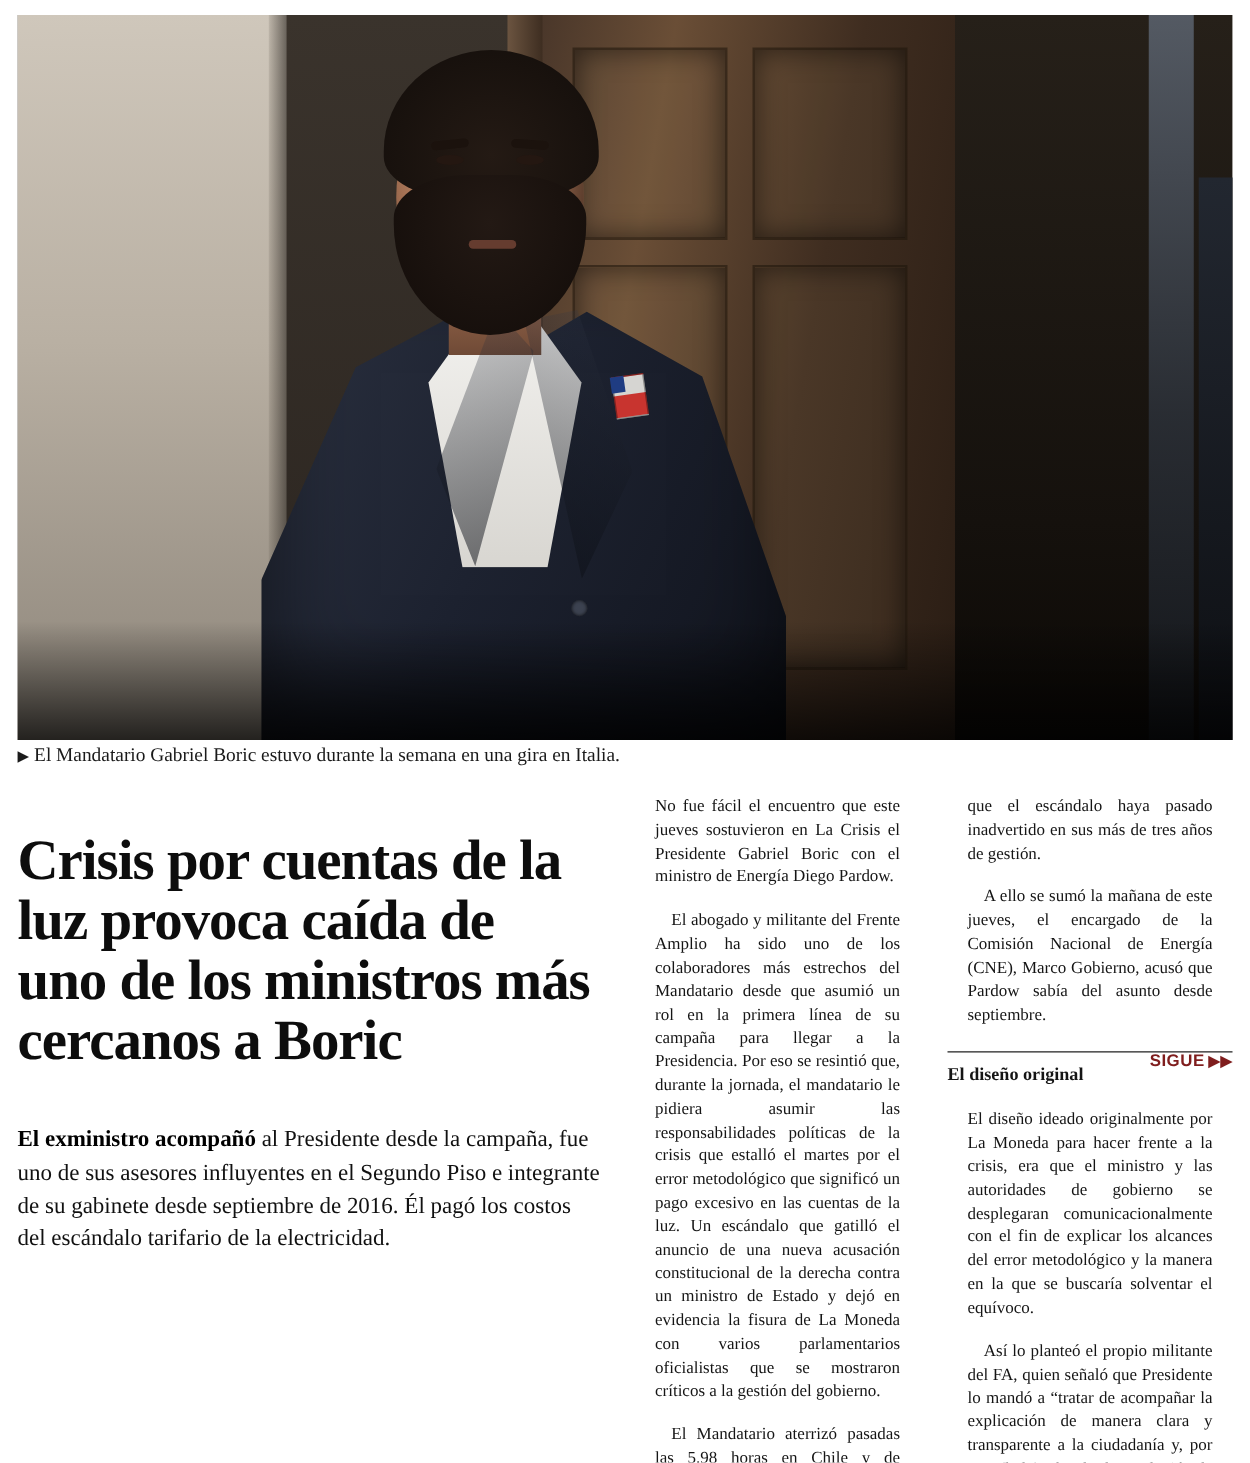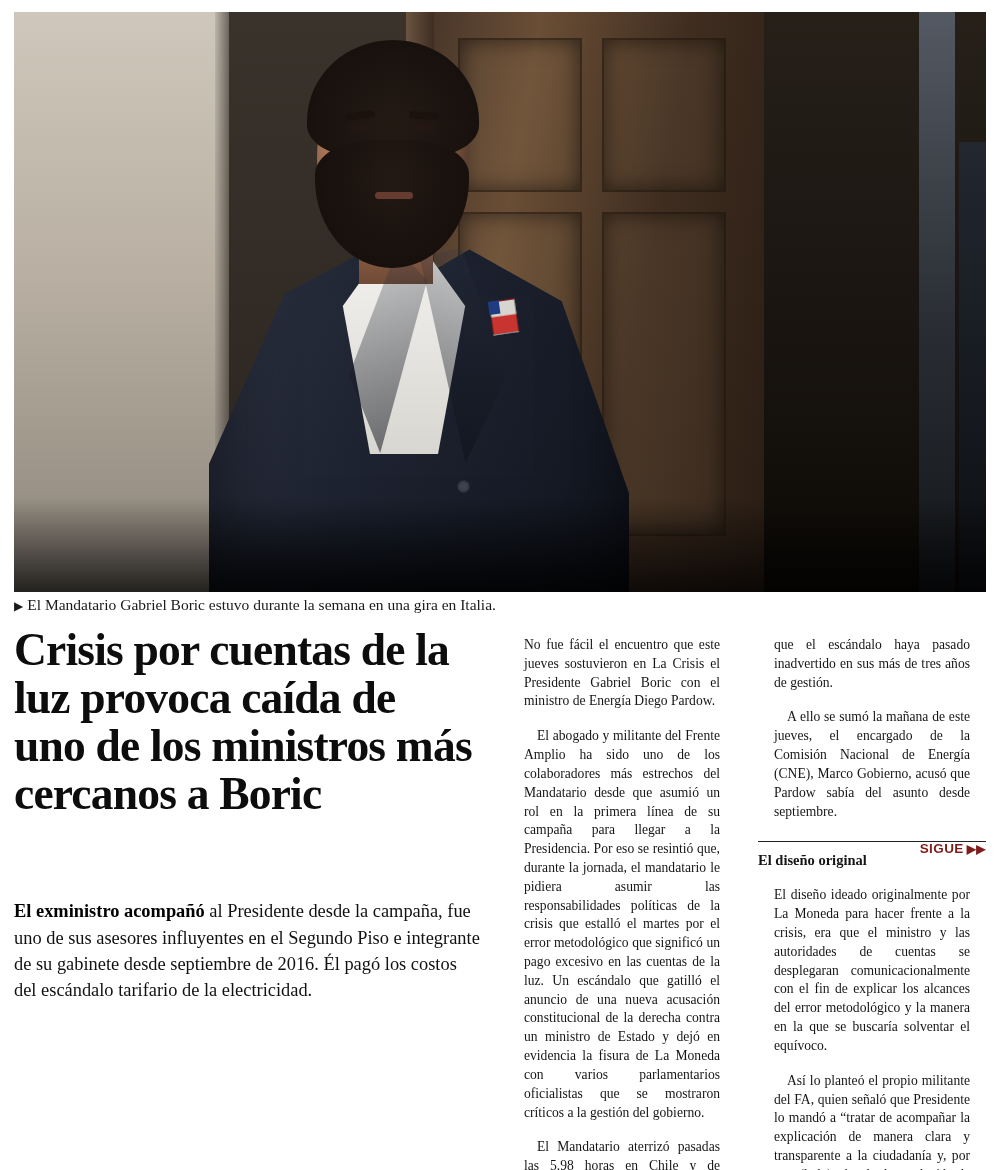--- a/index.html
+++ b/index.html
@@ -183,21 +183,21 @@
     font-family: "Liberation Serif", serif;
     font-size: 15.5px;
     color: #1a1a1a;
   }
   .caption .tri { font-size: 12px; margin-right: 4px; }
 
   
   .headline {
     position: absolute;
     left: 14px;
-    top: 596px;
+    top: 634px;
     width: 460px;
     font-family: "Liberation Serif", serif;
     font-weight: bold;
     font-size: 45.5px;
     line-height: 1.055;
     letter-spacing: -0.8px;
     color: #0d0d0d;
   }
   .standfirst {
     position: absolute;
@@ -309,20 +309,20 @@
     <p>El abogado y militante del Frente Amplio ha sido uno de los colaboradores más estrechos del Mandatario desde que asumió un rol en la primera línea de su campaña para llegar a la Presidencia. Por eso se resintió que, durante la jornada, el mandatario le pidiera asumir las responsabilidades políticas de la crisis que estalló el martes por el error metodológico que significó un pago excesivo en las cuentas de la luz. Un escándalo que gatilló el anuncio de una nueva acusación constitucional de la derecha contra un ministro de Estado y dejó en evidencia la fisura de La Moneda con varios parlamentarios oficialistas que se mostraron críticos a la gestión del gobierno.</p>
     <p>El Mandatario aterrizó pasadas las 5.98 horas en Chile y de inmediato se dirigió a La Moneda para escuchar las explicaciones del ministro.</p>
     <p>Ambos habían tenido varias conversaciones previas mientras el jefe de Estado estaba de gira en Italia, pero fuentes de gobierno reconocen que este jueves el Presidente estaba evidentemente molesto.</p>
 
   </div>
 
   <div class="col c3">
     <p class="noind">que el escándalo haya pasado inadvertido en sus más de tres años de gestión.</p>
     <p>A ello se sumó la mañana de este jueves, el encargado de la Comisión Nacional de Energía (CNE), Marco Gobierno, acusó que Pardow sabía del asunto desde septiembre.</p>
     <div class="subhead">El diseño original</div>
-    <p class="noind">El diseño ideado originalmente por La Moneda para hacer frente a la crisis, era que el ministro y las autoridades de cuentas se desplegaran comunicacionalmente con el fin de explicar los alcances del error metodológico y la manera en la que se buscaría solventar el equívoco.</p>
+    <p class="noind">El diseño ideado originalmente por La Moneda para hacer frente a la crisis, era que el ministro y las autoridades de gobierno se desplegaran comunicacionalmente con el fin de explicar los alcances del error metodológico y la manera en la que se buscaría solventar el equívoco.</p>
     <p>Así lo planteó el propio militante del FA, quien señaló que Presidente lo mandó a “tratar de acompañar la explicación de manera clara y transparente a la ciudadanía y, por otro (lado), abordar la resolución de este problema lo antes posible. Y eso es precisamente en lo que estamos”.</p>
 
   </div>
 
   <div class="sigue"><span>SIGUE</span><span class="arrows">▶▶</span></div>
 
 </div>
 
 </body></html>

